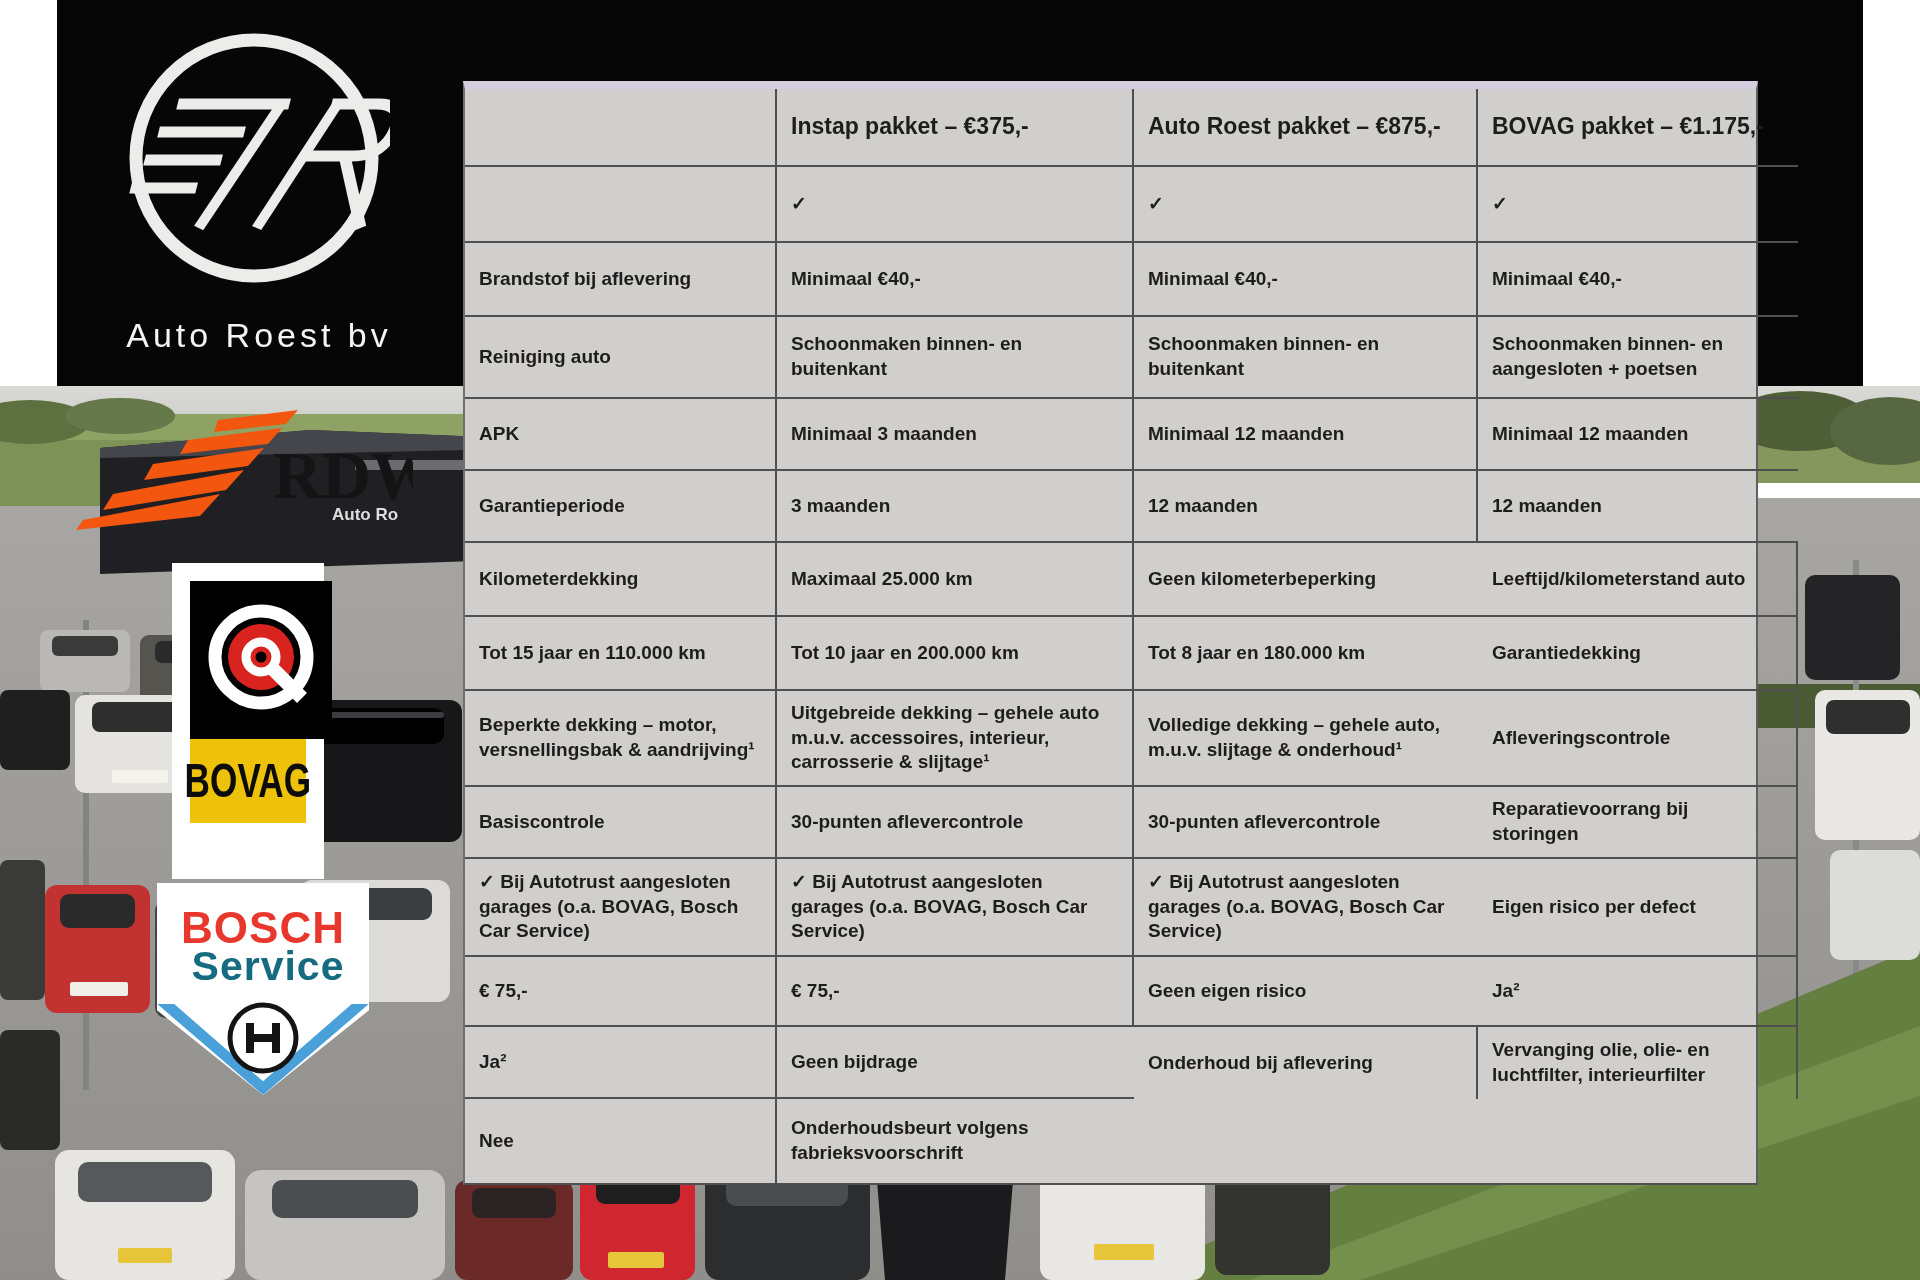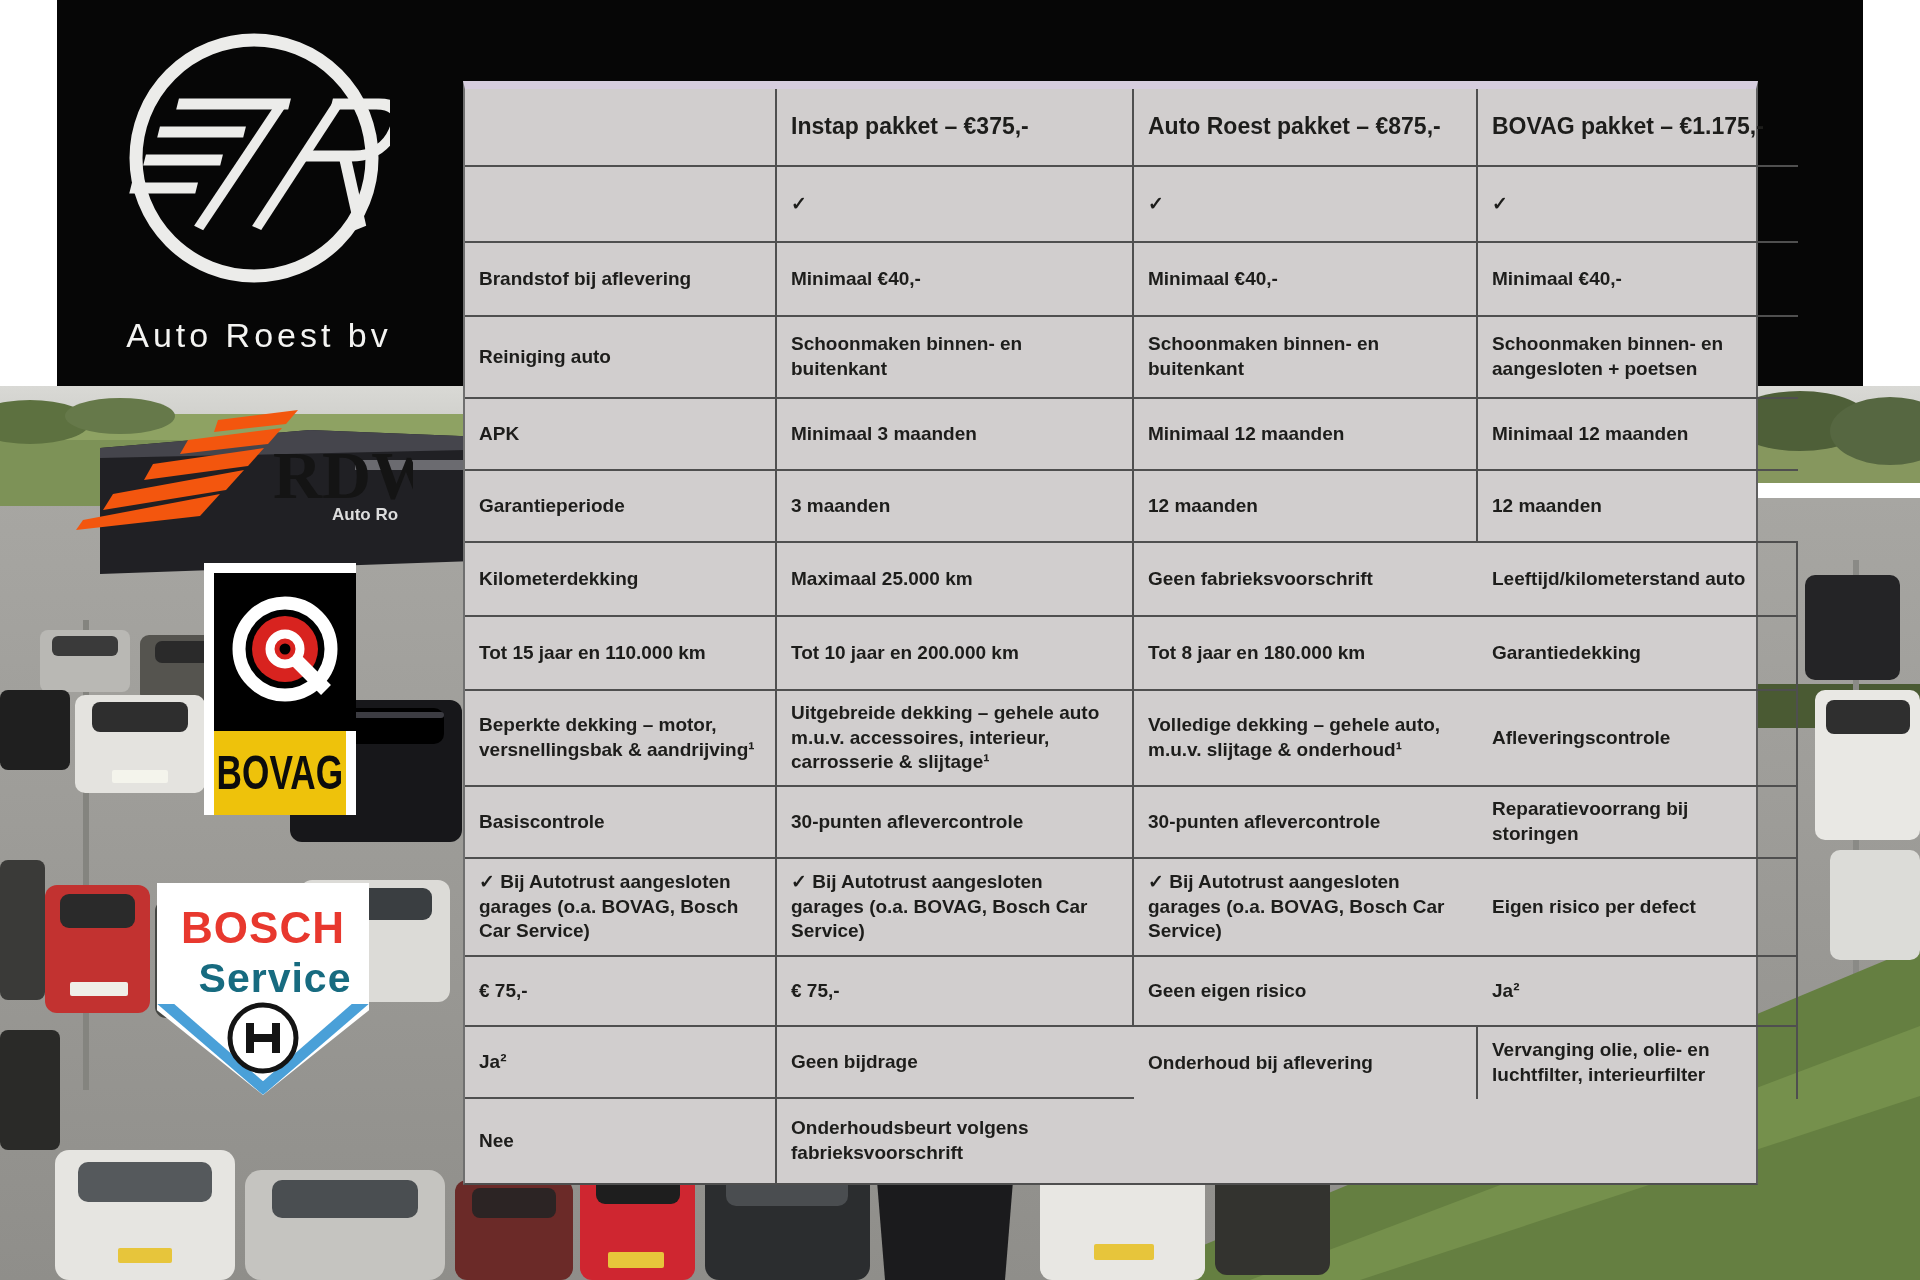--- a/index.html
+++ b/index.html
@@ -25,39 +25,39 @@
           border-bottom:2px solid var(--table_border,#4f4f4f);
           padding:6px 16px 6px 14px; font-weight:bold; color:#1d1d1b; font-size:19px; line-height:1.3; }
   .cell.hdr { font-size:23px; }
   .cell.lastcol { border-right:none; }
   .cell.lastrow { border-bottom:none; }
 
   
   .rdw-badge { position:absolute; left:68px; top:406px; z-index:2; }
 
   
-  .bovag-badge { position:absolute; left:204px; top:563px; width:152px; height:252px;
-                 background:#ffffff; padding:10px; box-sizing:border-box; z-index:2; }
+  .bovag-badge { position:absolute; left:172px; top:563px; width:152px; height:316px;
+                 background:#ffffff; padding:18px; box-sizing:border-box; z-index:2; }
   .bovag-top { width:100%; height:158px; background:#000000; }
   .bovag-bottom { width:100%; height:84px; background:var(--bovag_yellow,#eec20b);
                   display:flex; align-items:center; justify-content:center; }
   .bovag-word { font-weight:bold; font-size:40px; color:#0c0c0c; letter-spacing:0px;
                 transform:scale(0.88,1.18); }
 
   
   .bosch-badge { position:absolute; left:157px; top:883px; width:212px; height:212px; z-index:2;
                  clip-path:polygon(0 0,100% 0,100% 60%,50% 100%,0 60%); background:#ffffff; }
   .bosch-blue-v { position:absolute; left:0; top:57%; width:100%; height:43%;
                   background:var(--bosch_blue,#4aa0d8); clip-path:polygon(0 0,100% 0,50% 100%); }
   .bosch-white-v { position:absolute; left:8%; top:57%; width:84%; height:36.5%;
                    background:#ffffff; clip-path:polygon(0 0,100% 0,50% 100%); }
   .bosch-word1 { position:absolute; left:0; top:20px; width:100%; text-align:center;
                  color:var(--bosch_red,#e8382e); font-size:44px; font-weight:bold; letter-spacing:1px; }
-  .bosch-word2 { position:absolute; left:12px; top:60px; width:100%; text-align:center;
-                 color:var(--bosch_teal,#176b80); font-size:41px; font-weight:bold; letter-spacing:1px;margin-top:12px; }
+  .bosch-word2 { position:absolute; left:5px; top:60px; width:100%; text-align:center;
+                 color:var(--bosch_teal,#176b80); font-size:41px; font-weight:bold; letter-spacing:1px; }
   .bosch-symbol { position:absolute; left:50%; top:116px; transform:translateX(-50%); }
 </style>
 </head>
 <body>
 
 <div id="canvas">
 
   <svg class="photo" viewBox="0 0 1920 894" preserveAspectRatio="none">
     <defs>
       <linearGradient id="asph" x1="0" y1="0" x2="0" y2="1">
@@ -215,21 +215,21 @@
       <div class="cell">APK</div>
       <div class="cell">Minimaal 3 maanden</div>
       <div class="cell">Minimaal 12 maanden</div>
       <div class="cell lastcol">Minimaal 12 maanden</div>
       <div class="cell">Garantieperiode</div>
       <div class="cell">3 maanden</div>
       <div class="cell">12 maanden</div>
       <div class="cell lastcol">12 maanden</div>
       <div class="cell">Kilometerdekking</div>
       <div class="cell">Maximaal 25.000 km</div>
-      <div class="cell lastcol">Geen fabrieksvoorschrift</div>
+      <div class="cell lastcol">Geen kilometerbeperking</div>
       <div class="cell">Leeftijd/kilometerstand auto</div>
       <div class="cell">Tot 15 jaar en 110.000 km</div>
       <div class="cell">Tot 10 jaar en 200.000 km</div>
       <div class="cell lastcol">Tot 8 jaar en 180.000 km</div>
       <div class="cell">Garantiedekking</div>
       <div class="cell">Beperkte dekking – motor, versnellingsbak &amp; aandrijving¹</div>
       <div class="cell">Uitgebreide dekking – gehele auto m.u.v. accessoires, interieur, carrosserie &amp; slijtage¹</div>
       <div class="cell lastcol">Volledige dekking – gehele auto, m.u.v. slijtage &amp; onderhoud¹</div>
       <div class="cell">Afleveringscontrole</div>
       <div class="cell">Basiscontrole</div>

